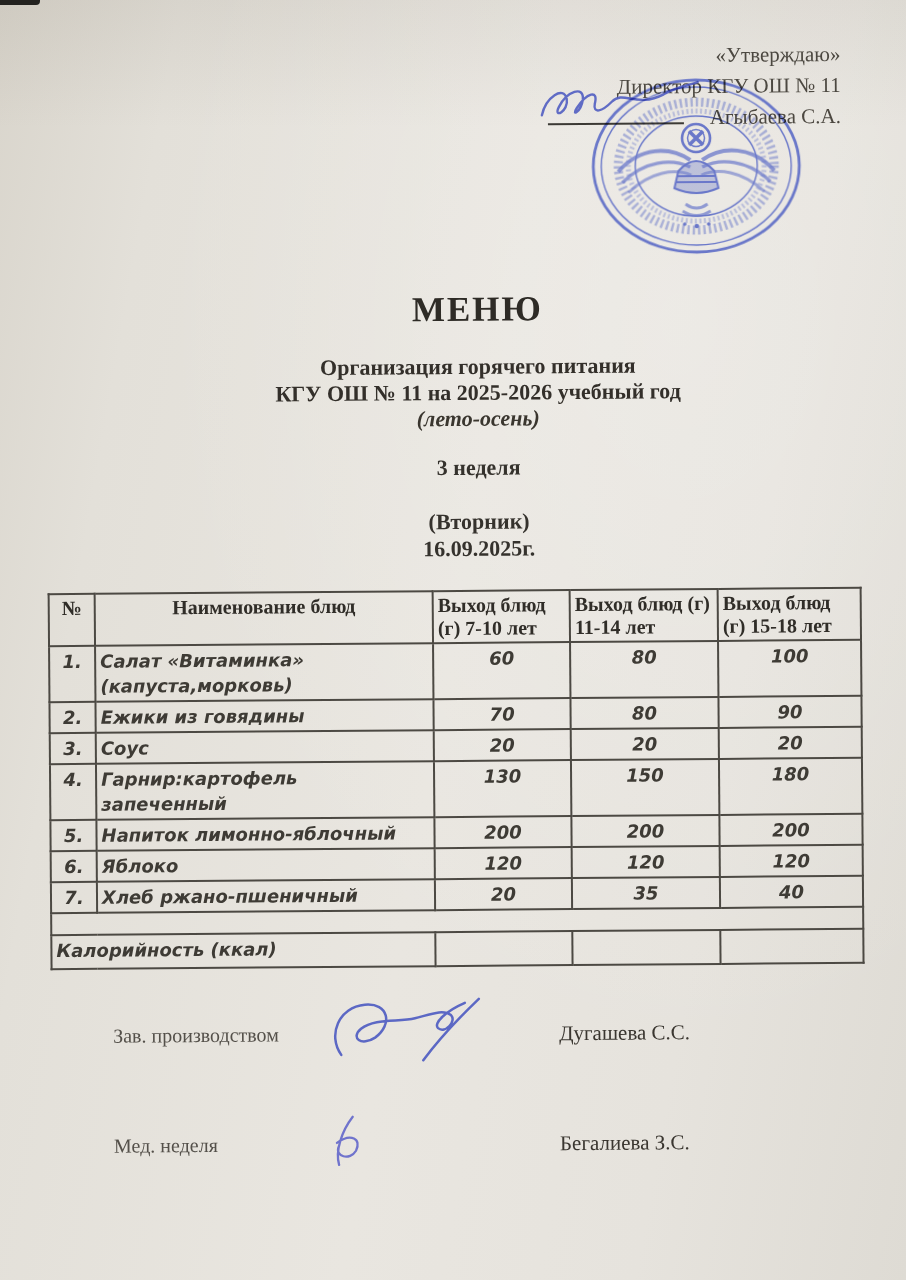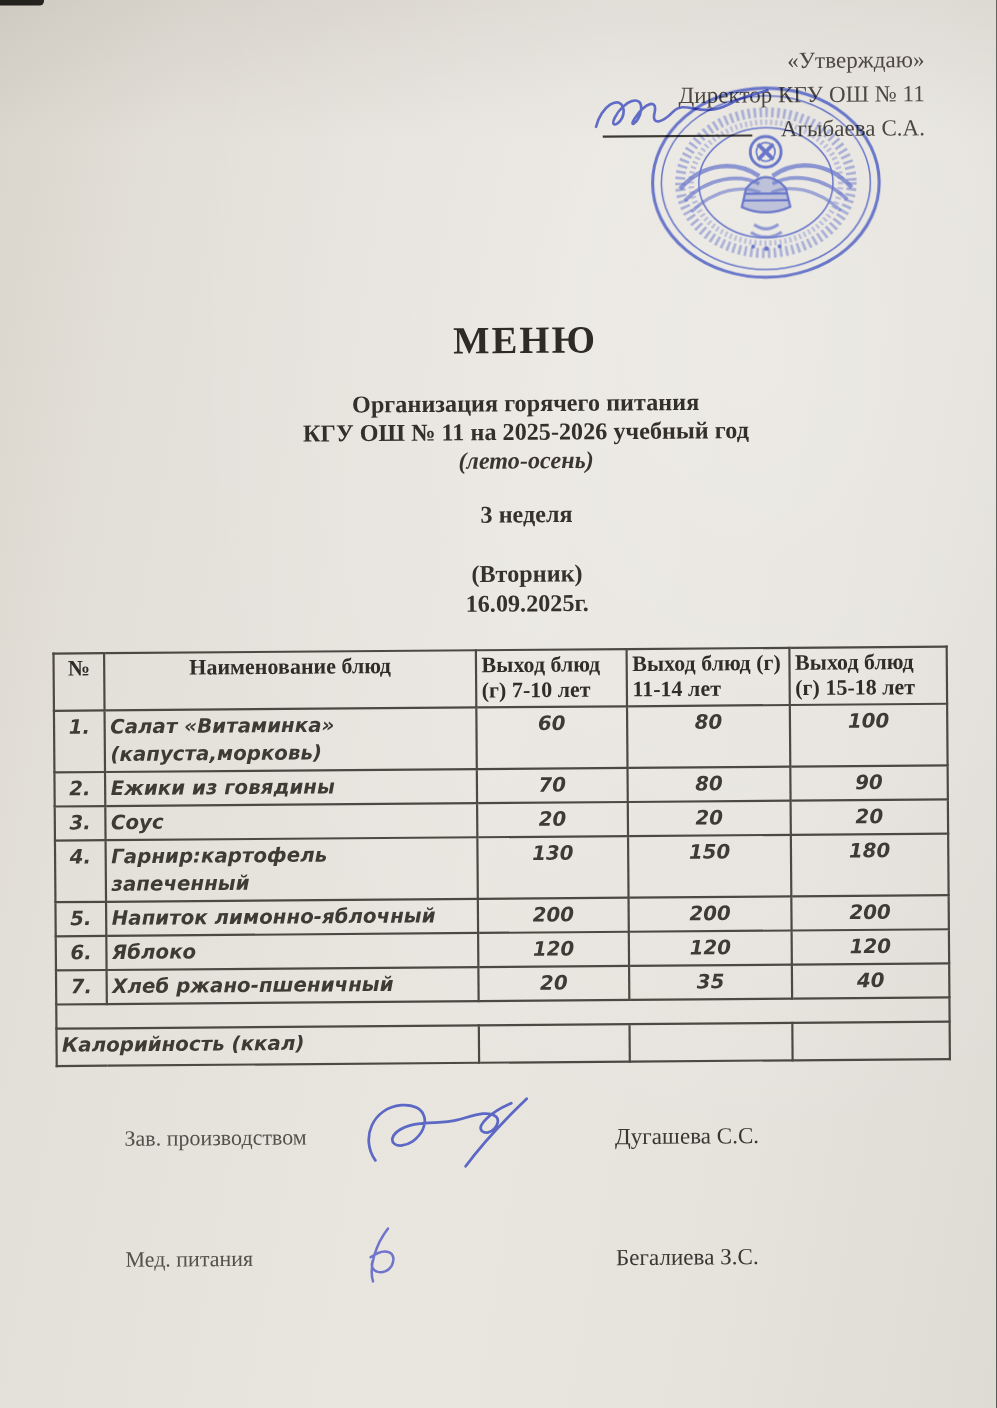--- a/index.html
+++ b/index.html
@@ -204,20 +204,20 @@
 
   <div class="signoff row-zav">
     <span class="role">Зав. производством</span>
     <svg class="sig-ink" style="left:322px; top:-28px;" width="172" height="78" viewBox="0 0 172 78">
       <path d="M16,60 C2,40 14,12 40,10 C64,8 68,30 50,43 C36,52 25,43 36,34 C50,23 74,28 90,24 C106,20 118,15 126,21 C132,27 120,40 113,34 C108,29 121,17 140,9 M98,66 C116,42 136,22 154,5" fill="none" stroke="#4856c0" stroke-width="2.5" stroke-linecap="round" opacity="0.88"></path>
     </svg>
     <span class="name">Дугашева С.С.</span>
   </div>
 
   <div class="signoff row-med">
-    <span class="role">Мед. питания</span>
+    <span class="role">Мед. неделя</span>
     <svg class="sig-ink" style="left:318px; top:-22px;" width="48" height="64" viewBox="0 0 48 64">
       <path d="M31,6 C20,20 13,40 17,54 M15,32 C29,22 40,28 34,40 C28,50 12,46 17,35" fill="none" stroke="#5a5fc9" stroke-width="2.3" stroke-linecap="round" opacity="0.85"></path>
     </svg>
     <span class="name">Бегалиева З.С.</span>
   </div>
 
 </div>
 
 </body></html>

